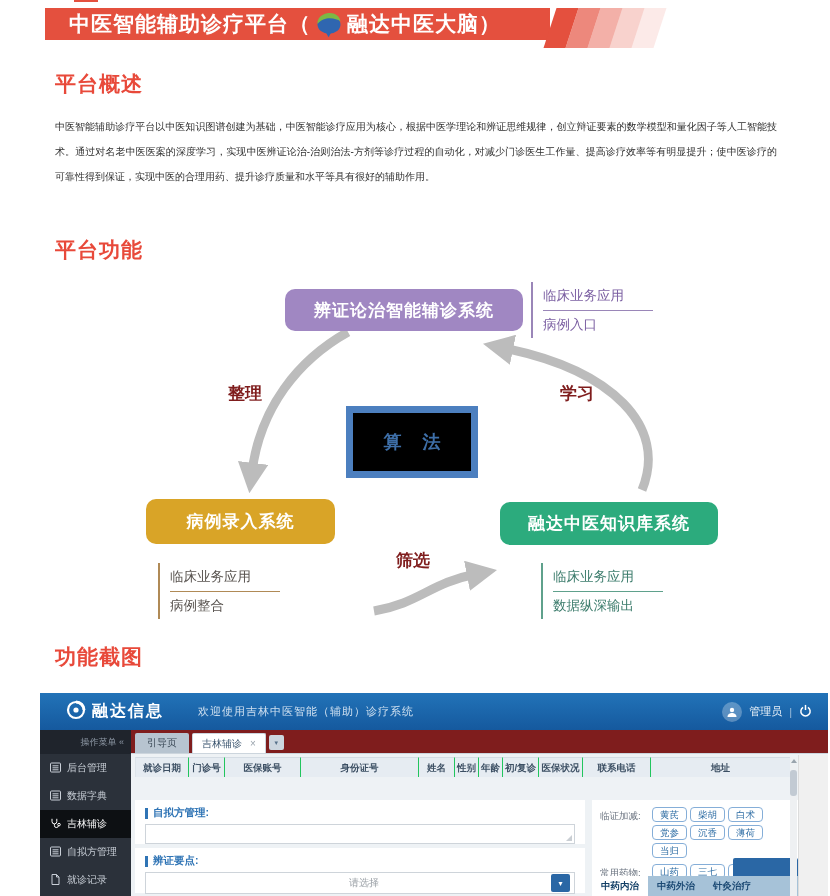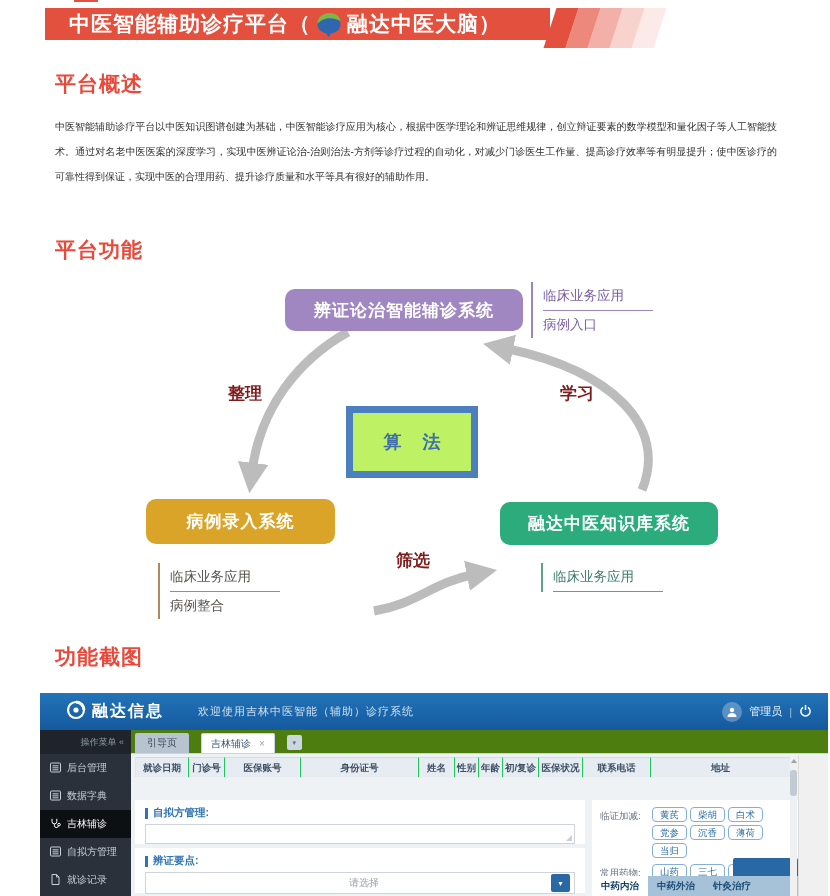--- a/index.html
+++ b/index.html
@@ -23,21 +23,21 @@
     color:#2f2f2f; text-align:justify; font-weight:500; }
 
   
   .diagram { position:absolute; left:0; top:268px; width:830px; height:362px; }
   .flow-svg { position:absolute; left:0; top:0; }
   .d-box { position:absolute; display:flex; align-items:center; justify-content:center; color:#fff;
     font-size:17px; font-weight:bold; border-radius:10px; letter-spacing:1px; }
   .d-top { left:285px; top:21px; width:238px; height:42px; background:#a087c2; }
   .d-left { left:146px; top:231px; width:189px; height:45px; background:#d9a427; }
   .d-right { left:489px; top:234px; width:218px; height:43px; background:#2cab7d;margin-left:11px; }
-  .d-algo { position:absolute; left:346px; top:138px; width:132px; height:72px; background:#bef264;
+  .d-algo { position:absolute; left:346px; top:138px; width:132px; height:72px; background:#000000;
     border:7px solid #4c7fbf; display:flex; align-items:center; justify-content:center;
     color:#3e6fa8; font-size:18px; font-weight:bold; letter-spacing:8px; text-indent:8px; }
   .d-notes { position:absolute; padding-left:10px; width:122px; }
   .d-notes .note { font-size:13.5px; line-height:1; padding:7px 0; white-space:nowrap; }
   .d-notes .nline { border-bottom:1px solid; width:100%; }
   .n-top { left:531px; top:14px; border-left:2px solid #9a86b8; }
   .n-top .note { color:#7b5fa2; } .n-top .nline { border-color:#9a86b8; }
   .n-left { left:158px; top:295px; border-left:2px solid #b08a56; }
   .n-left .note { color:#58534f; } .n-left .nline { border-color:#b08a56; }
   .n-right { left:541px; top:295px; border-left:2px solid #5fa18c; }
@@ -56,21 +56,21 @@
   .sep { color:rgba(255,255,255,.55); }
 
   .app-body { display:flex; height:166px; }
   .side { width:91px; background:#2b313a; flex:none; }
   .side-head { height:24px; line-height:24px; background:#1f242c; color:#8d97a4; font-size:9px; text-align:right; padding-right:7px; }
   .side-item { height:28px; display:flex; align-items:center; padding-left:10px; gap:6px; color:#c9cfd7; font-size:10px; }
   .side-item.active { background:#0d1013; color:#fff; }
   .side-item svg { flex:none; }
 
   .content { flex:1; position:relative; background:#eef2f5; }
-  .tabrow { height:24px; background:#4d7c0f; border-bottom:1px solid #ccd5dd; display:flex; align-items:flex-end; padding-left:4px; gap:12px; }
+  .tabrow { height:24px; background:#7f1d1d; border-bottom:1px solid #ccd5dd; display:flex; align-items:flex-end; padding-left:4px; gap:3px; }
   .tab-guide { height:20px; line-height:20px; padding:0 12px; background:#b7c4d0; color:#3c4b58; font-size:10px; border-radius:2px 2px 0 0; }
   .tab-active { height:20px; background:#fff; display:flex; align-items:center; gap:8px; padding:0 9px; font-size:10px; color:#35506b; border:1px solid #ccd5dd; border-bottom:none; border-radius:2px 2px 0 0; }
   .tab-close { color:#9aa4ad; font-size:10px; }
   .tab-drop { width:15px; height:15px; margin-bottom:3px; background:#ccd6df; border-radius:2px; display:flex; align-items:center; justify-content:center; font-size:7px; color:#56718a; }
 
   .ptable { position:absolute; left:4px; top:27px; width:656px; }
   .trow { display:flex; }
   .trow > div { border-right:1px solid #22c55e; font-size:9.5px; text-align:center; overflow:hidden; white-space:nowrap; }
   .thead > div { background:#e6ecf2; height:20px; line-height:20px; font-weight:bold; color:#3c4f63; border-top:1px solid #d4dce4; }
   .tdata > div { background:#fff; height:19px; line-height:19px; color:#5a6572; border-bottom:1px solid #e4eaef; }
@@ -162,20 +162,21 @@
     <div class="d-notes n-left">
       <div class="note">临床业务应用</div>
       <div class="nline"></div>
       <div class="note">病例整合</div>
     </div>
 
     <div class="d-box d-right">融达中医知识库系统</div>
     <div class="d-notes n-right">
       <div class="note">临床业务应用</div>
       <div class="nline"></div>
+      <div class="note">数据纵深输出</div>
     </div>
 
     <span class="flow-label fl-left">整理</span>
     <span class="flow-label fl-right">学习</span>
     <span class="flow-label fl-bottom">筛选</span>
   </div>
 
   <h2 class="sec-heading h-shots">功能截图</h2>
 
   <div class="app">

